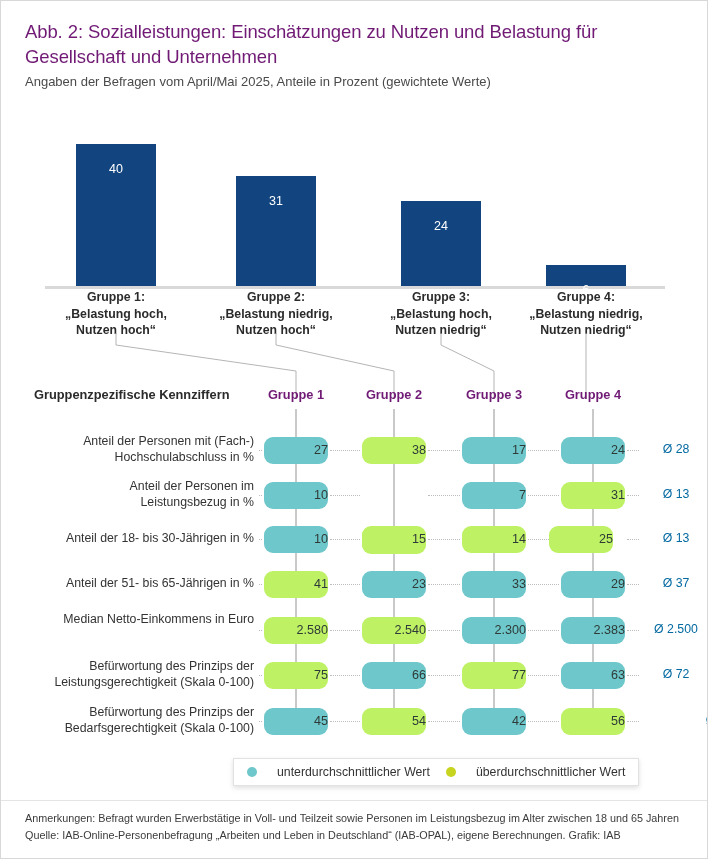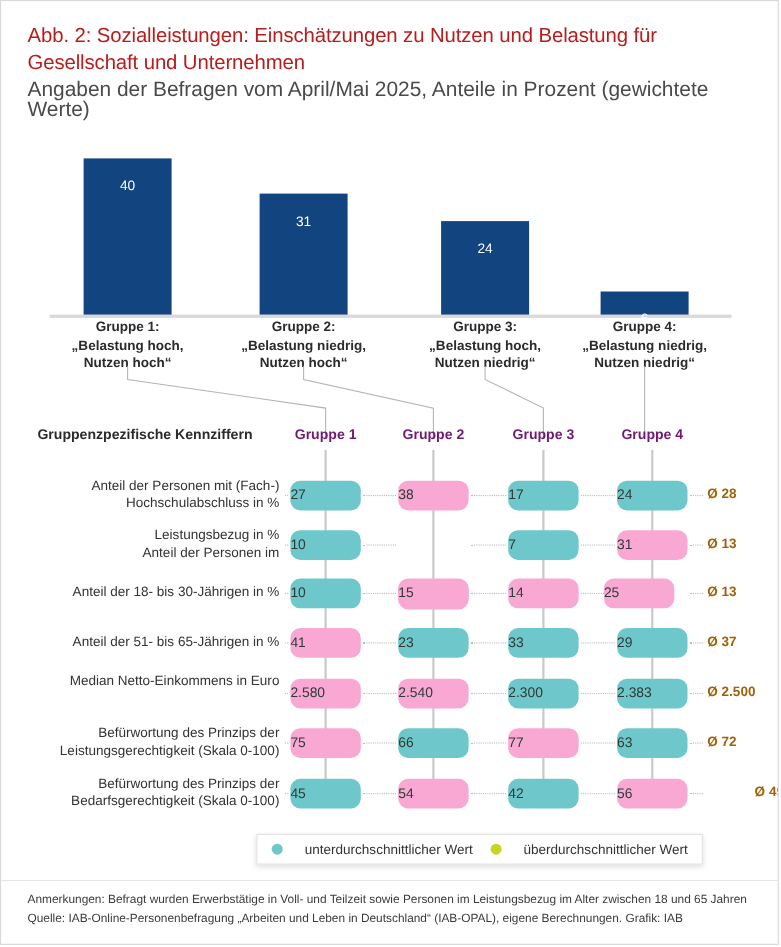--- a/index.html
+++ b/index.html
@@ -14,26 +14,26 @@
     width:708px;height:859px;
     box-sizing:border-box;
     border:1px solid #d8d8d8;
     background:#ffffff;
     overflow:hidden;
   }
 
   
   .title{
     position:absolute;left:24px;top:18px;width:640px;
-    font-size:18.5px;line-height:25px;font-weight:400;color:#b91c1c;
+    font-size:18.5px;line-height:25px;font-weight:400;color:#701a75;
     letter-spacing:-0.1px;
   }
   .subtitle{
     position:absolute;left:24px;top:72px;width:640px;
-    font-size:19px;line-height:18px;color:#4a4a4a;
+    font-size:13px;line-height:18px;color:#4a4a4a;
   }
 
   
   #barchart{position:absolute;left:0;top:105px;width:708px;height:180px;}
   .bar{position:absolute;bottom:0;background:#12457f;}
   .bar-val{
     position:absolute;left:0;width:100%;text-align:center;
     color:#ffffff;font-size:12.5px;top:18px;
   }
   .axisline{
@@ -68,27 +68,27 @@
   .rowlabel{
     position:absolute;right:0;width:230px;text-align:right;
     font-size:12.3px;line-height:15.5px;color:#333333;
   }
   .leader{
     position:absolute;height:0;
     border-top:1.6px dotted #bdbdbd;
   }
   .pill{
     position:absolute;width:64px;height:27px;border-radius:9px;
-    text-align:left;line-height:27px;font-size:12.6px;color:#2f3a38;
+    text-align:right;line-height:27px;font-size:12.6px;color:#2f3a38;
   }
   .pill.under{background:#6ec7ca;}
-  .pill.over{background:#f9a8d4;}
+  .pill.over{background:#bef264;}
   .avg{
-    position:absolute;left:642px;width:66px;text-align:left;
-    font-size:12.3px;font-weight:700;color:#a16207;
+    position:absolute;left:642px;width:66px;text-align:center;
+    font-size:12.3px;font-weight:400;color:#0369a1;
   }
 
   
   #legend{
     position:absolute;left:232px;top:757px;
     height:26px;background:#ffffff;
     border:1px solid #e2e2e2;
     box-shadow:0 2px 5px rgba(0,0,0,.13);
     display:flex;align-items:center;gap:16px;
     padding:0 13px;font-size:12.3px;color:#333333;
@@ -181,22 +181,22 @@
       <div class="leader" style="left: 329px; width: 30px; top: 63px;"></div>
       <div class="leader" style="left: 427px; width: 32px; top: 63px;"></div>
       <div class="leader" style="left: 527px; width: 31px; top: 63px;"></div>
       <div class="leader" style="left: 626px; width: 12px; top: 63px;"></div>
       <div class="pill under" style="left: 263px; top: 49.5px;">27</div>
       <div class="pill over" style="left: 361px; top: 49.5px;">38</div>
       <div class="pill under" style="left: 461px; top: 49.5px;">17</div>
       <div class="pill under" style="left: 560px; top: 49.5px;">24</div>
       <div class="avg" style="top: 55px;">Ø 28</div>
       <div class="rowlabel" style="left: 23px; top: 92px;">
+        <div>Anteil der Personen im</div>
         <div>Leistungsbezug in %</div>
-        <div>Anteil der Personen im</div>
       </div>
       <div class="leader" style="left: 258px; width: 3px; top: 108px;"></div>
       <div class="leader" style="left: 329px; width: 30px; top: 108px;"></div>
       <div class="leader" style="left: 427px; width: 32px; top: 108px;"></div>
       <div class="leader" style="left: 527px; width: 31px; top: 108px;"></div>
       <div class="leader" style="left: 626px; width: 12px; top: 108px;"></div>
       <div class="pill under" style="left: 263px; top: 94.5px;">10</div>
       <div class="pill over" style="left: 361px; top: 110px; margin-top: 30px;">20</div>
       <div class="pill under" style="left: 461px; top: 94.5px;">7</div>
       <div class="pill over" style="left: 560px; top: 94.5px;">31</div>

